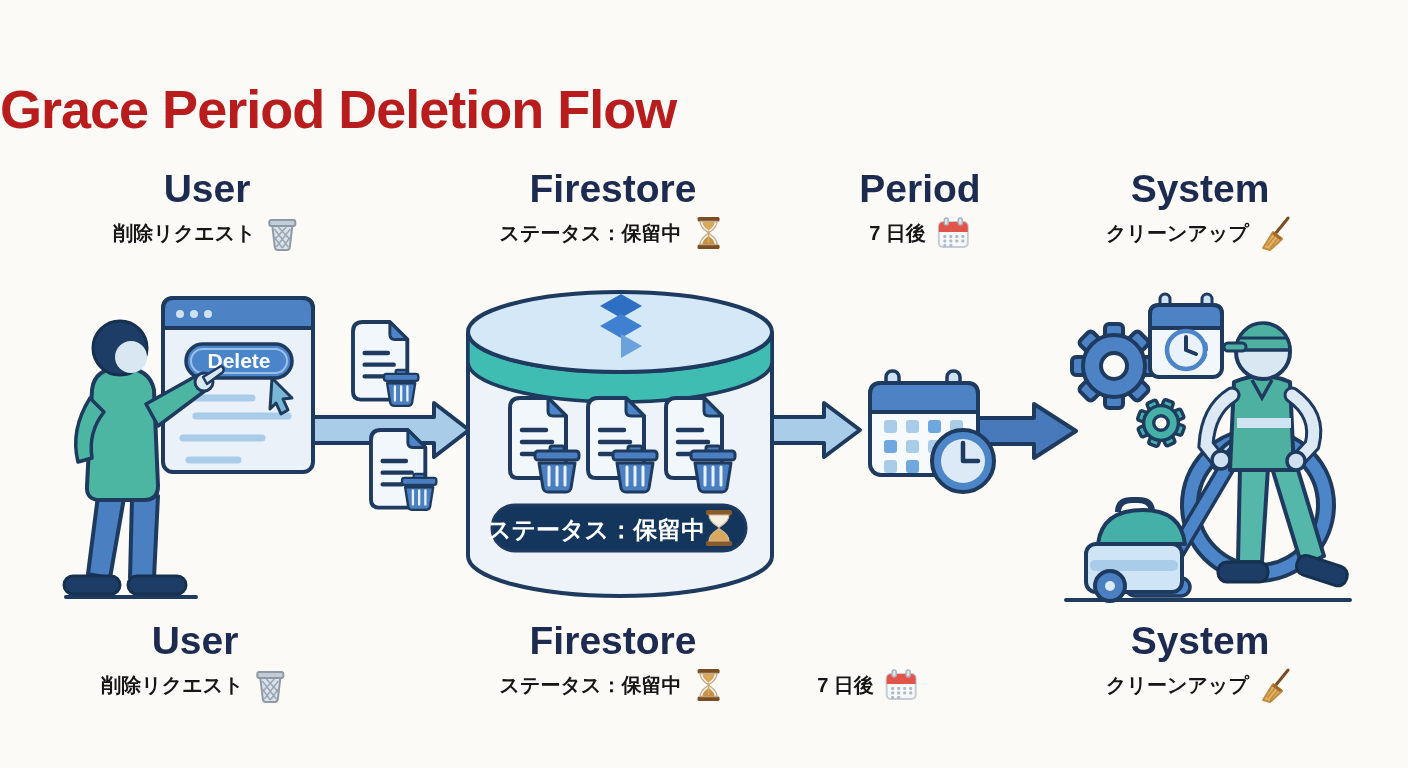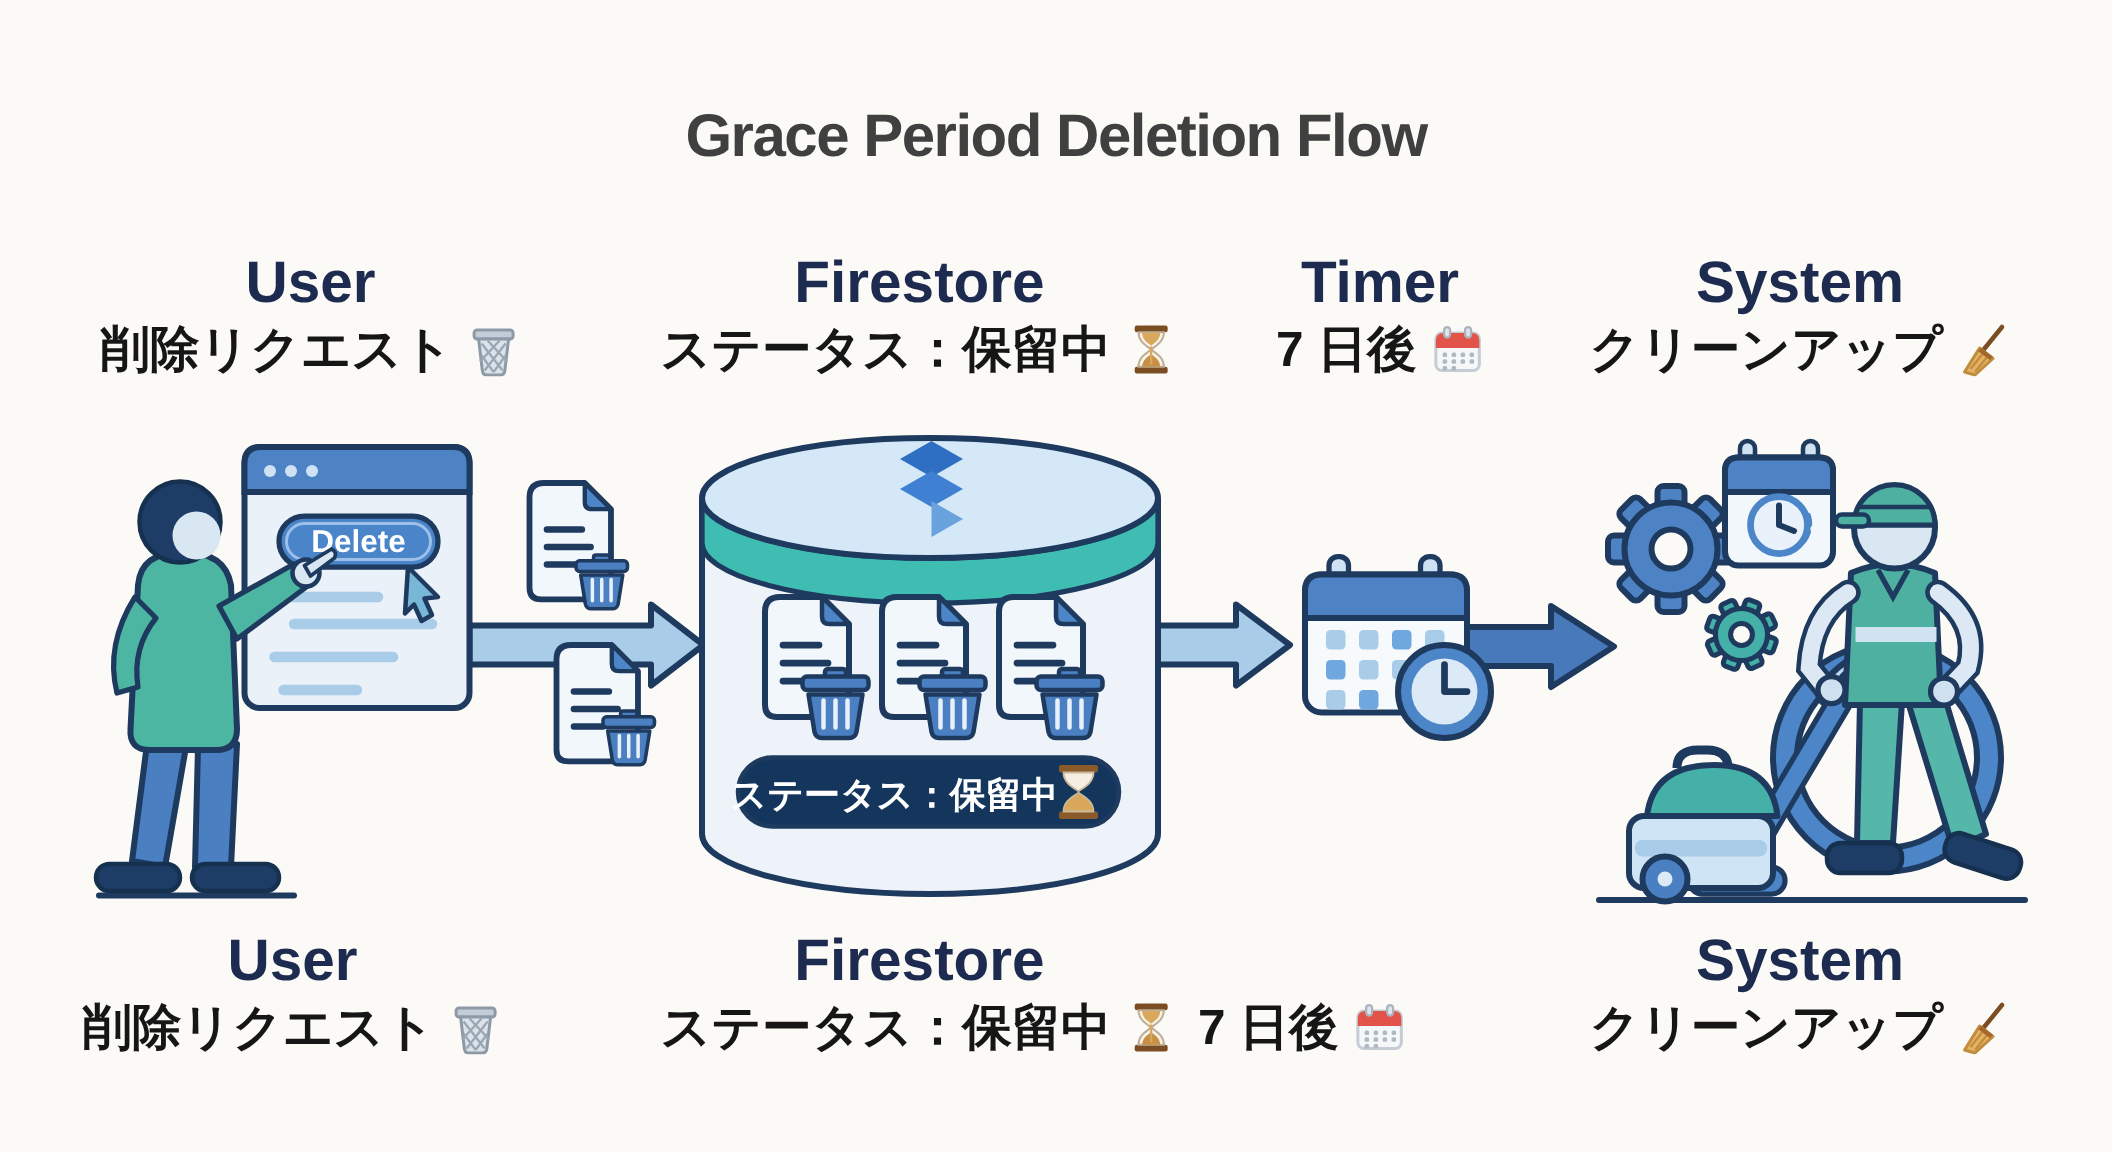--- a/index.html
+++ b/index.html
@@ -1,22 +1,22 @@
 <!DOCTYPE html>
 <html><head>
 <meta charset="utf-8">
 <style>
   html,body{margin:0;padding:0;}
   .stage{position:relative;width:1408px;height:768px;overflow:hidden;
          background:#fbfaf6;font-family:"Liberation Sans",sans-serif;}
-  .title{position:absolute;top:42px;left:0;width:100%;text-align:center;
-         font-size:40px;font-weight:800;letter-spacing:-1px;color:#404040;}
+  .title{position:absolute;top:42px;left:0;width:100%;text-align:left;
+         font-size:54px;font-weight:800;letter-spacing:-1px;color:#b91c1c;}
   .label-col{position:absolute;transform:translateX(-50%);text-align:center;white-space:nowrap;}
   .label-col .heading{font-size:39px;font-weight:800;color:#1d2b50;line-height:42px;min-height:42px;}
-  .label-col .subtitle{font-size:33px;font-weight:800;color:#161616;line-height:46px;
+  .label-col .subtitle{font-size:20px;font-weight:800;color:#161616;line-height:46px;
                        display:flex;align-items:center;justify-content:center;gap:9px;}
   .row-top{top:168px;}
   .row-bottom{top:620px;}
   .emoji-icon{width:36px;height:36px;display:inline-block;vertical-align:middle;}
   .scene{position:absolute;left:0;top:0;}
   svg text{font-family:"Liberation Sans",sans-serif;}
 </style>
 </head>
 <body>
 
@@ -44,21 +44,21 @@
           <rect x="7" y="29.5" width="22" height="4.5" rx="1.5" fill="#7a4e22"></rect>
           <path d="M9.5,6.5 h17 c0,6.5 -5.5,9 -8.5,11.5 c-3,-2.5 -8.5,-5 -8.5,-11.5 z" fill="#f7f3ea" stroke="#bfae94" stroke-width="1.3"></path>
           <path d="M9.5,29.5 h17 c0,-6.5 -5.5,-9 -8.5,-11.5 c-3,2.5 -8.5,5 -8.5,11.5 z" fill="#f7f3ea" stroke="#bfae94" stroke-width="1.3"></path>
           <path d="M12,7 h12 c0,5 -4.5,7 -6,8.5 c-1.5,-1.5 -6,-3.5 -6,-8.5 z" fill="#d9a85c"></path>
           <path d="M12,29.5 h12 c0,-5 -4.5,-7 -6,-8.5 c-1.5,1.5 -6,3.5 -6,8.5 z" fill="#c89046"></path>
           <path d="M18,16 V28" stroke="#d9a85c" stroke-width="1.5"></path>
         </svg>
       </div>
   </div>
   <div class="label-col row-top" style="left:920px">
-    <div class="heading">Timer</div>
+    <div class="heading">Period</div>
     <div class="subtitle">
         <span>7 日後</span>
         <svg class="emoji-icon" viewBox="0 0 36 36">
           <rect x="3.5" y="7" width="29" height="25" rx="4" fill="#f5f7f9" stroke="#c5ccd4" stroke-width="2"></rect>
           <path d="M3.5,12 q0,-5 5,-5 h19 q5,0 5,5 v5 h-29 z" fill="#e2544a"></path>
           <rect x="9" y="3" width="4" height="7" rx="2" fill="#dfe5ea" stroke="#aab3bd" stroke-width="1.5"></rect>
           <rect x="23" y="3" width="4" height="7" rx="2" fill="#dfe5ea" stroke="#aab3bd" stroke-width="1.5"></rect>
           <g fill="#aeb9c4">
             <rect x="8" y="20" width="3" height="3" rx="1"></rect>
             <rect x="14" y="20" width="3" height="3" rx="1"></rect>

